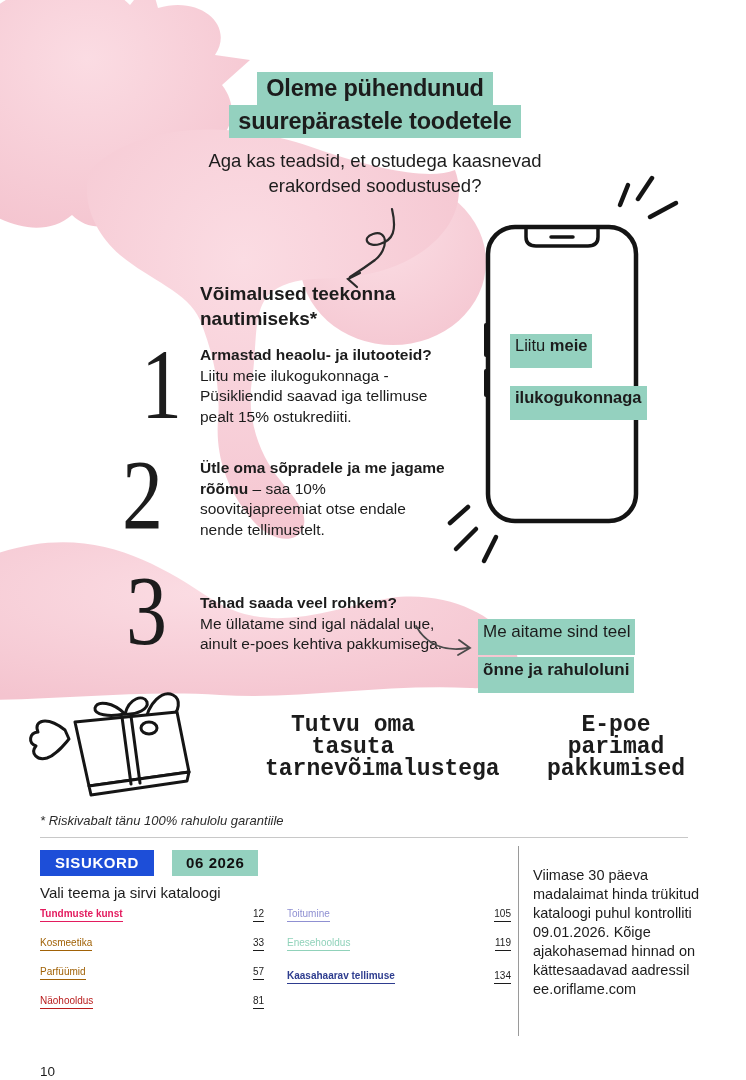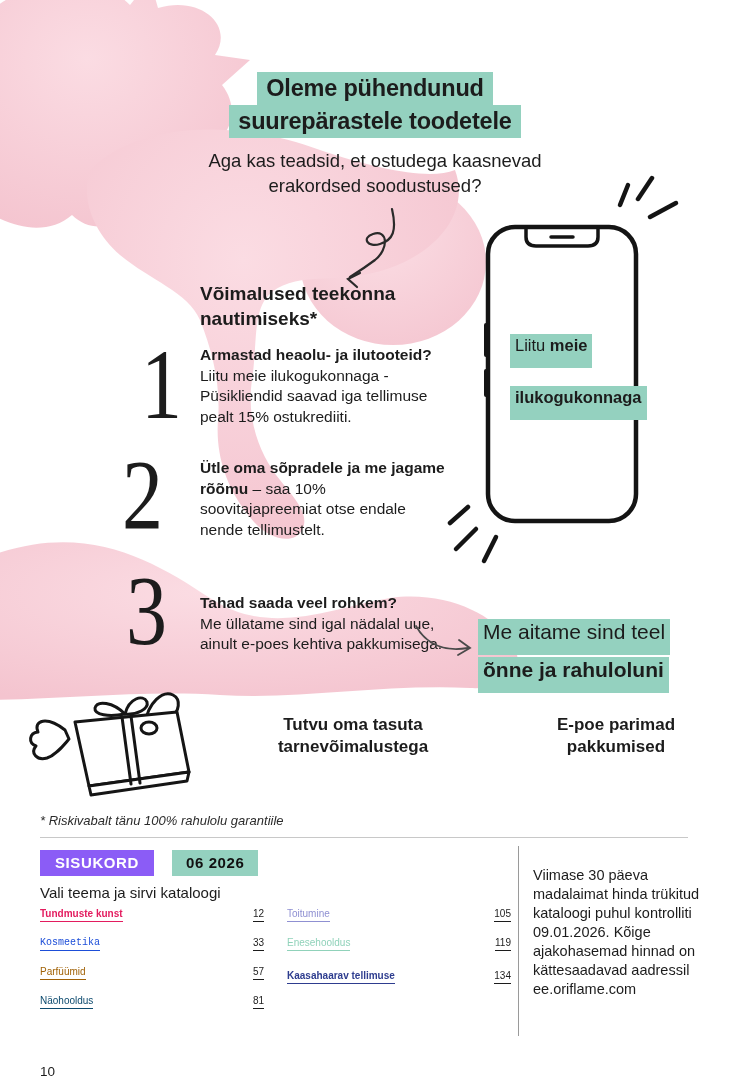--- a/index.html
+++ b/index.html
@@ -23,30 +23,30 @@
   .steps-heading { left:200px; top:281px; font-size:19px; font-weight:bold; line-height:25px; }
   .num { font-family:"Liberation Serif", serif; font-size:100px; font-weight:400;
     line-height:0.85; transform:scaleX(.82); transform-origin:left top; }
   .step-text { width:258px; font-size:15.5px; line-height:20.5px; }
   .step-text b { display:block; }
   .step-text.inlinehead b { display:inline; }
 
   
   .hl { display:inline-block; background:var(--highlight); padding:1px 5px 12px; }
   .phone-label { left:510px; top:334px; font-size:16.5px; line-height:21px; }
-  .callout { left:478px; top:619px; font-size:21px; line-height:23px; }
-
-  
-  .banner { font-size:17px; font-weight:bold; line-height:22px; text-align:center; }
+  .callout { left:478px; top:619px; font-size:17px; line-height:23px; }
+
+  
+  .banner { font-size:23px; font-weight:bold; line-height:22px; text-align:center;font-family:Liberation Mono, monospace; }
 
   .footnote { left:40px; top:813px; font-size:13px; font-style:italic; color:#2b2b2b; }
   .rule { left:40px; top:837px; width:648px; height:1px; background:var(--divider); }
 
   
-  .badge-black { left:40px; top:850px; background:#8b5cf6; color:#fff;
+  .badge-black { left:40px; top:850px; background:#1d4ed8; color:#fff;
     font-size:15px; font-weight:bold; letter-spacing:.6px; padding:4px 15px 5px; }
   .badge-teal { left:172px; top:850px; background:var(--highlight); color:#111;
     font-size:15px; font-weight:bold; letter-spacing:.6px; padding:4px 14px 5px; }
   .toc-hint { left:40px; top:884px; font-size:15px; }
 
   .toc-col { width:224px; }
   .toc-row { display:flex; justify-content:space-between; align-items:flex-start; margin-bottom:15px; }
   .toc-label, .toc-page { display:inline-block; font-size:10px; padding-bottom:2px;
     border-bottom:1.5px solid currentColor; }
   .toc-page { color:#1c1c1c; }
@@ -167,29 +167,29 @@
   <div class="abs badge-black">SISUKORD</div>
   <div class="abs badge-teal">06 2026</div>
   <div class="abs toc-hint">Vali teema ja sirvi kataloogi</div>
 
   <div class="abs toc-col" style="left:40px;top:908px;">
     <div class="toc-row bold">
       <span class="toc-label" style="color: rgb(227, 28, 95);">Tundmuste kunst</span>
       <span class="toc-page">12</span>
     </div>
     <div class="toc-row">
-      <span class="toc-label" style="color: #1d4ed8; font-family: Liberation Mono, monospace;">Kosmeetika</span>
+      <span class="toc-label" style="color: #a16207;">Kosmeetika</span>
       <span class="toc-page">33</span>
     </div>
     <div class="toc-row">
       <span class="toc-label" style="color: #a16207;">Parfüümid</span>
       <span class="toc-page">57</span>
     </div>
     <div class="toc-row">
-      <span class="toc-label" style="color: #0c4a6e;">Näohooldus</span>
+      <span class="toc-label" style="color: #b91c1c;">Näohooldus</span>
       <span class="toc-page">81</span>
     </div>
   </div>
 
   <div class="abs toc-col" style="left:287px;top:908px;">
     <div class="toc-row">
       <span class="toc-label" style="color: rgb(143, 144, 210);">Toitumine</span>
       <span class="toc-page">105</span>
     </div>
     <div class="toc-row">

